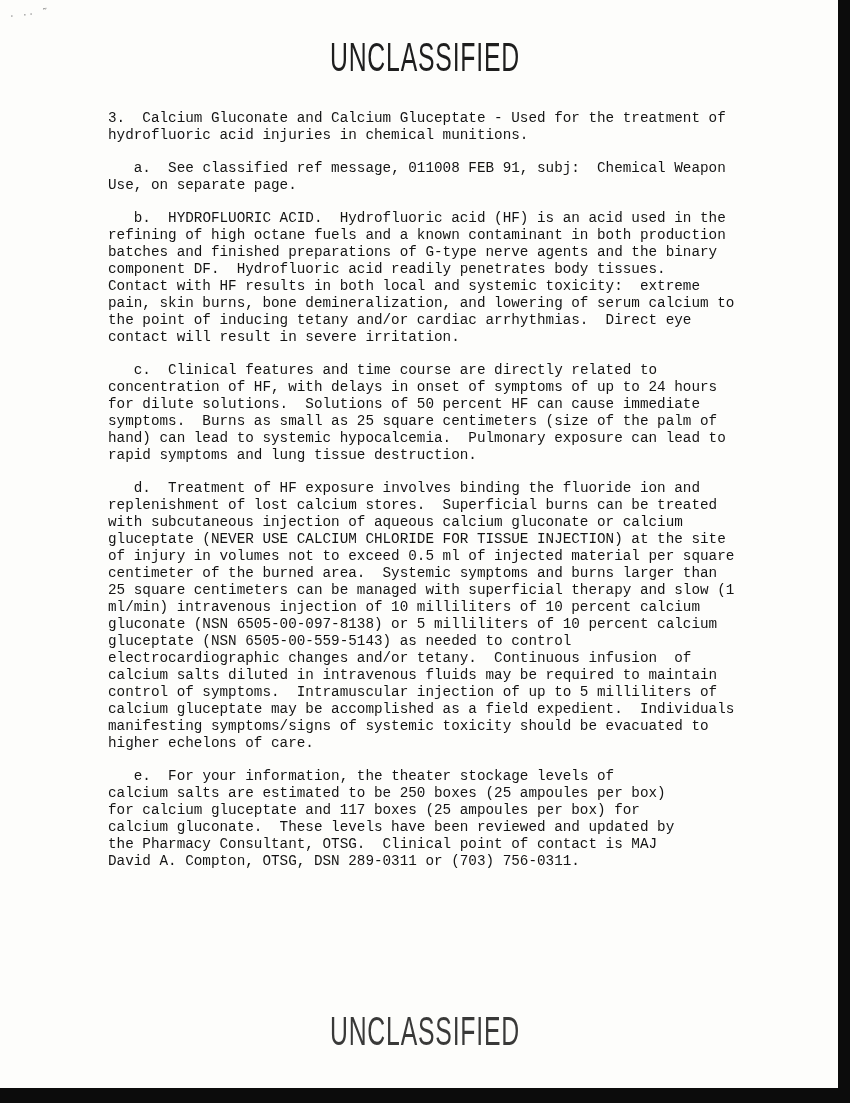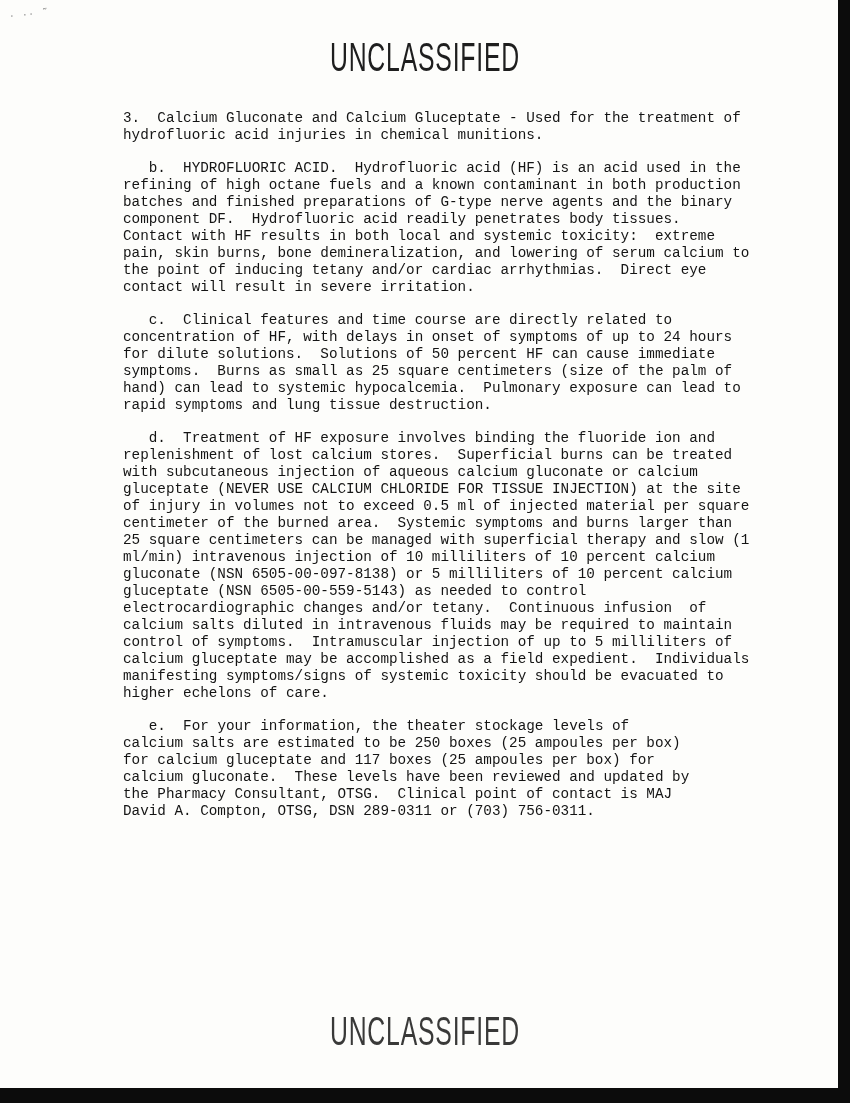--- a/index.html
+++ b/index.html
@@ -53,21 +53,21 @@
   }
   .body-text {
     position: absolute;
     top: 110px;
     left: 107px;
     width: 665px;
     font-size: 14.3px;
     line-height: 17px;
   }
   .body-text p {
-    margin: 0 0 16px 16px;
+    margin: 0 0 16px 1px;
     white-space: pre-wrap;
   }
   .bar-right {
     position: absolute;
     top: 0;
     right: 0;
     width: 12px;
     height: 100%;
     background: #0c0c0c;
   }
@@ -85,20 +85,22 @@
 
 <div class="page">
 
   <div class="corner-marks">· ·· ˜</div>
 
   <div class="stamp stamp-header">UNCLASSIFIED</div>
 
   <div class="body-text">
     <p>3.  Calcium Gluconate and Calcium Gluceptate - Used for the treatment of
 hydrofluoric acid injuries in chemical munitions.</p>
+    <p>   a.  See classified ref message, 011008 FEB 91, subj:  Chemical Weapon
+Use, on separate page.</p>
     <p>   b.  HYDROFLUORIC ACID.  Hydrofluoric acid (HF) is an acid used in the
 refining of high octane fuels and a known contaminant in both production
 batches and finished preparations of G-type nerve agents and the binary
 component DF.  Hydrofluoric acid readily penetrates body tissues.
 Contact with HF results in both local and systemic toxicity:  extreme
 pain, skin burns, bone demineralization, and lowering of serum calcium to
 the point of inducing tetany and/or cardiac arrhythmias.  Direct eye
 contact will result in severe irritation.</p>
     <p>   c.  Clinical features and time course are directly related to
 concentration of HF, with delays in onset of symptoms of up to 24 hours

